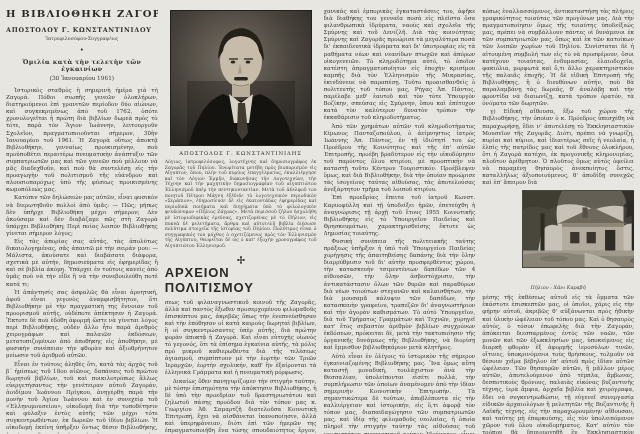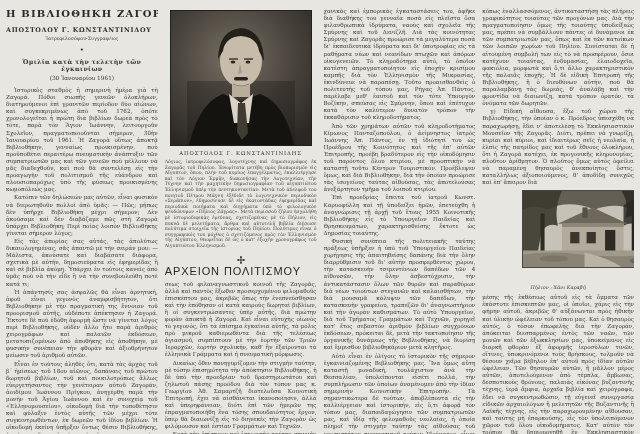--- a/index.html
+++ b/index.html
@@ -31,21 +31,21 @@
   .portrait-fig svg{display:block;width:100%;height:auto;}
   .photo-caption{font-size:5.3px;letter-spacing:.9px;text-align:center;margin:4px 0 3px;color:#33312c;white-space:nowrap;}
   .building-fig{width:100%;box-sizing:border-box;border:1px solid #4a4741;line-height:0;margin-top:4px;background:#c9c5bc;}
   .building-fig svg{display:block;width:100%;height:auto;}
   .building-caption{font-size:4.9px;font-style:italic;text-align:center;margin:3px 0 4px;color:#45433d;}
   
   .section-block{margin:7px 0 4px;}
   .ornament{display:block;margin:0 auto 1px;width:8px;height:8px;}
   .section-title{
     font-family:"Liberation Sans","DejaVu Sans",sans-serif;
-    font-size:11px;font-weight:normal;letter-spacing:.9px;margin:0 0 4px 0;color:#2c2a26;
+    font-size:13px;font-weight:bold;letter-spacing:.9px;margin:0 0 4px 0;color:#2c2a26;
   }
 </style>
 </head>
 <body>
 
 <div class="page">
 
   <div class="col">
     <header>
       <h1 class="art-title">Η ΒΙΒΛΙΟΘΗΚΗ ΖΑΓΟΡΑΣ</h1>

